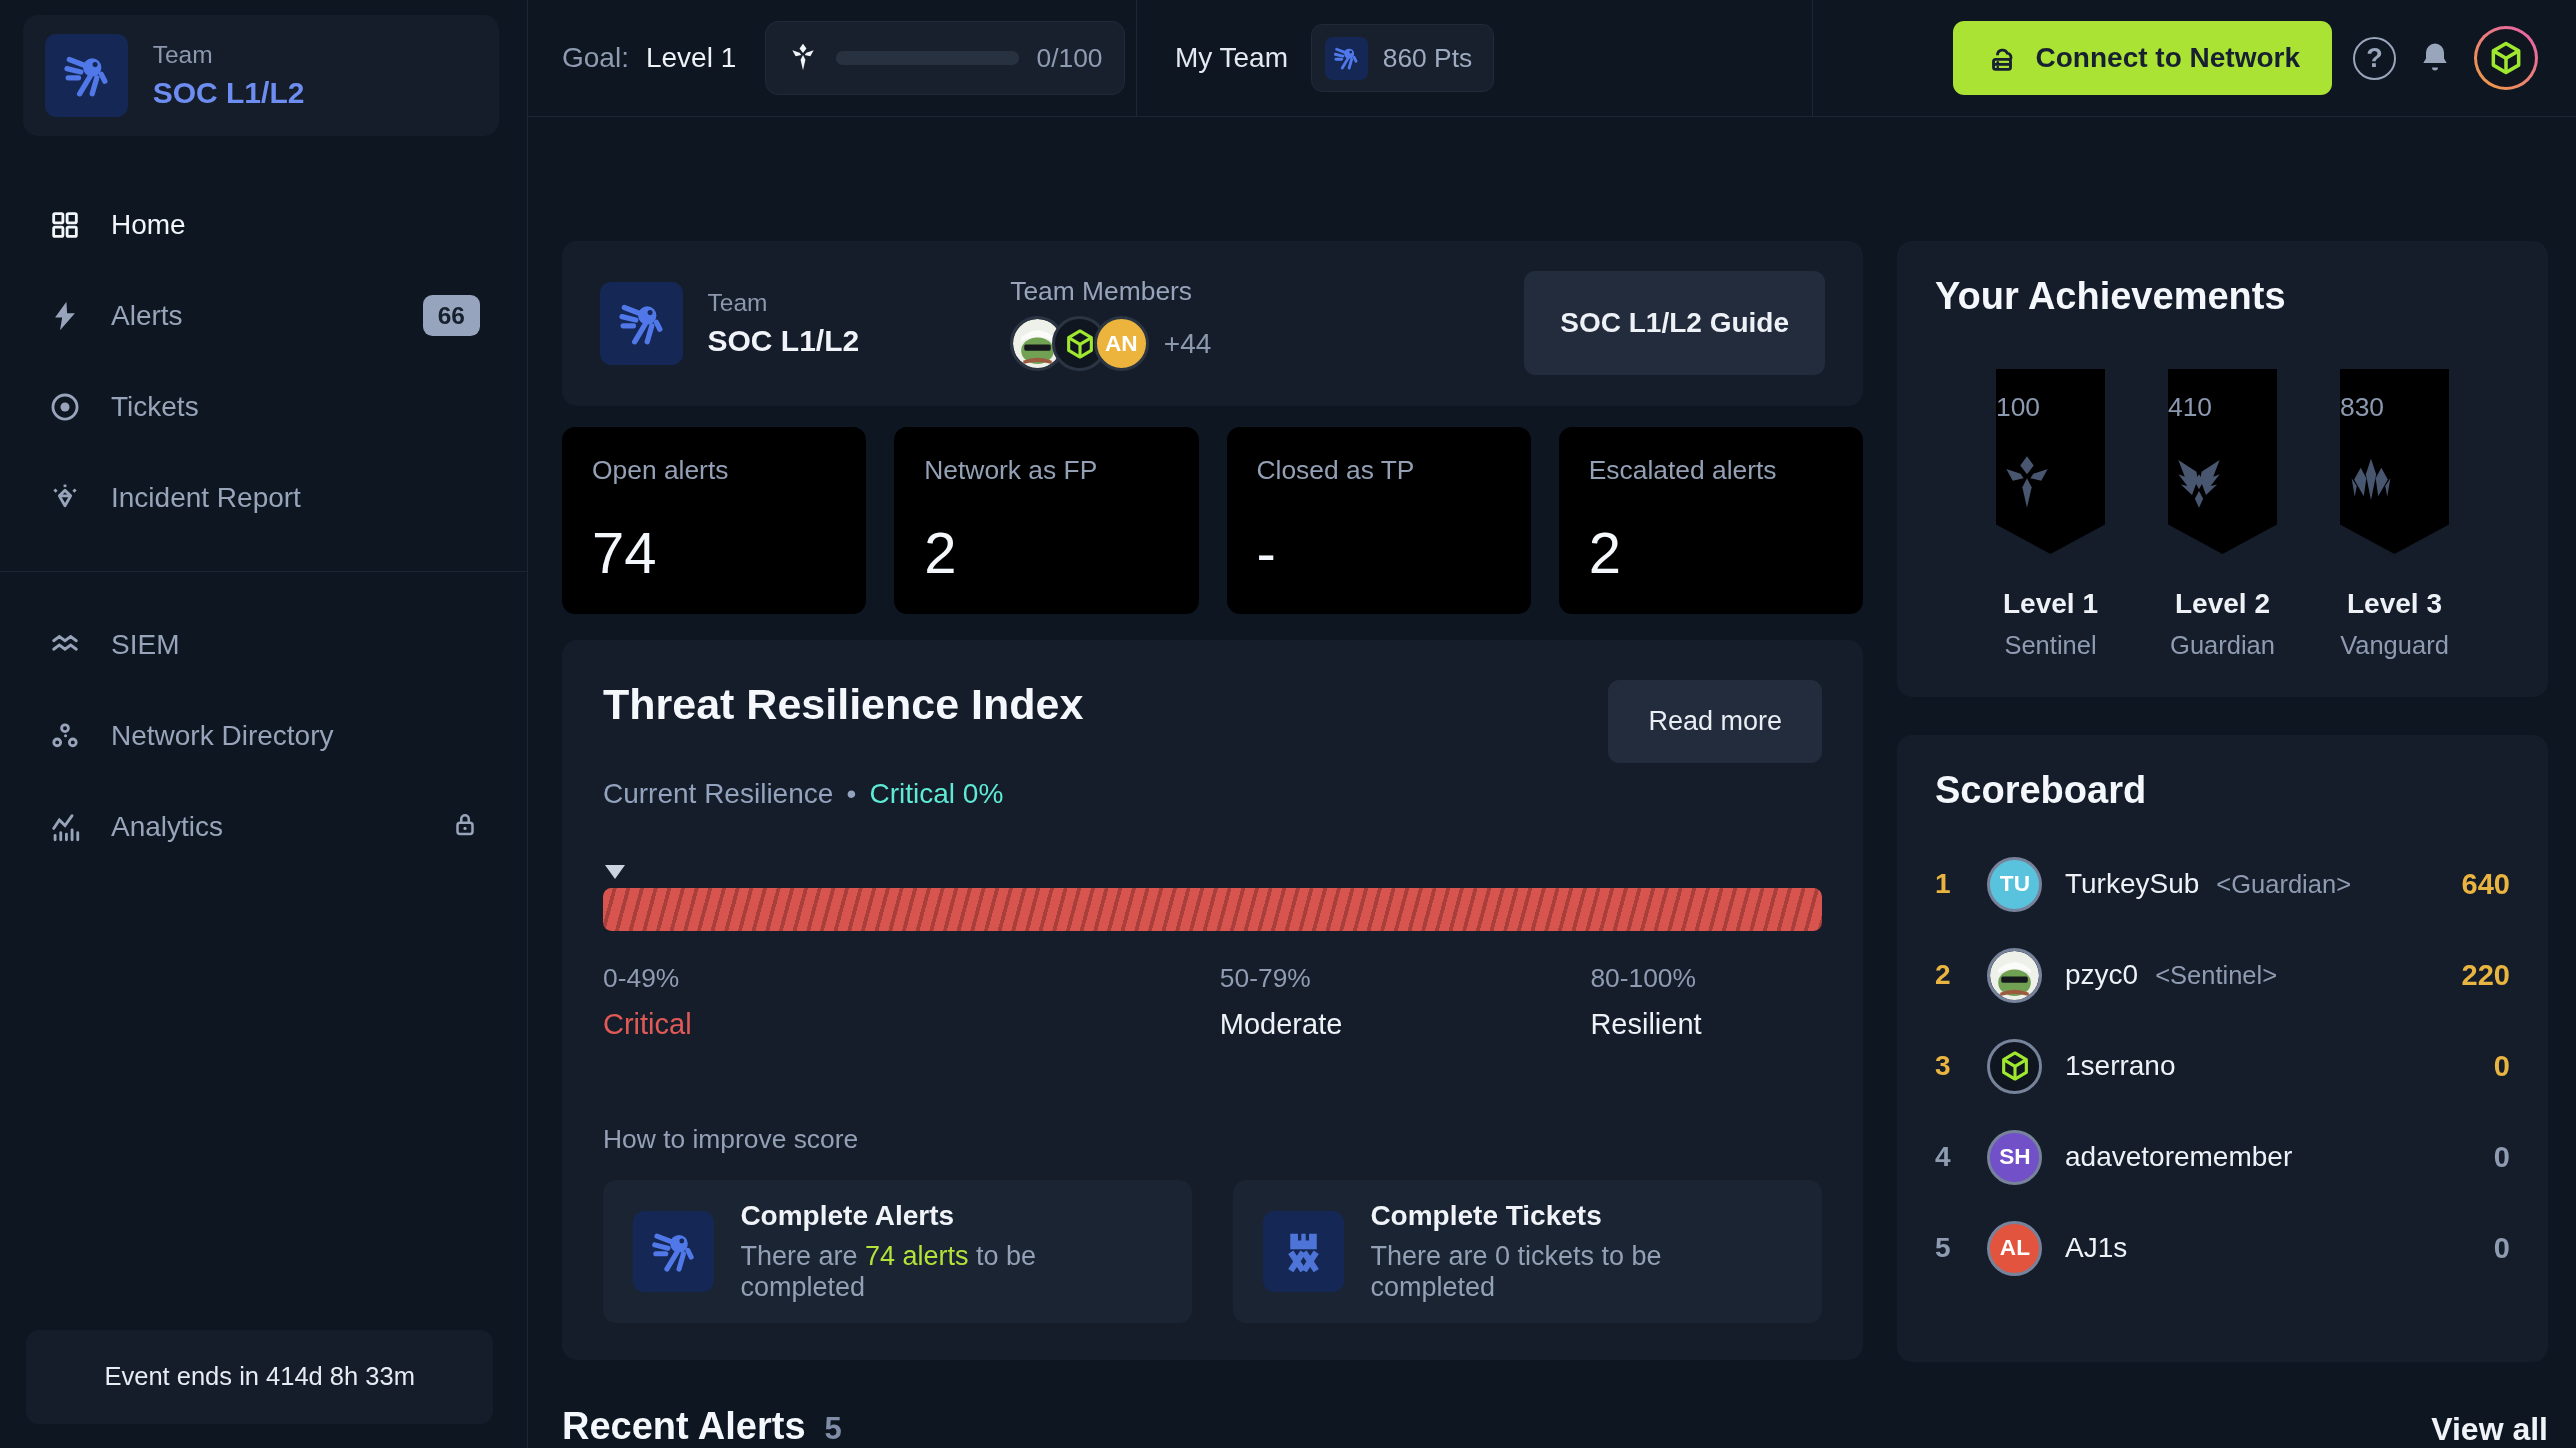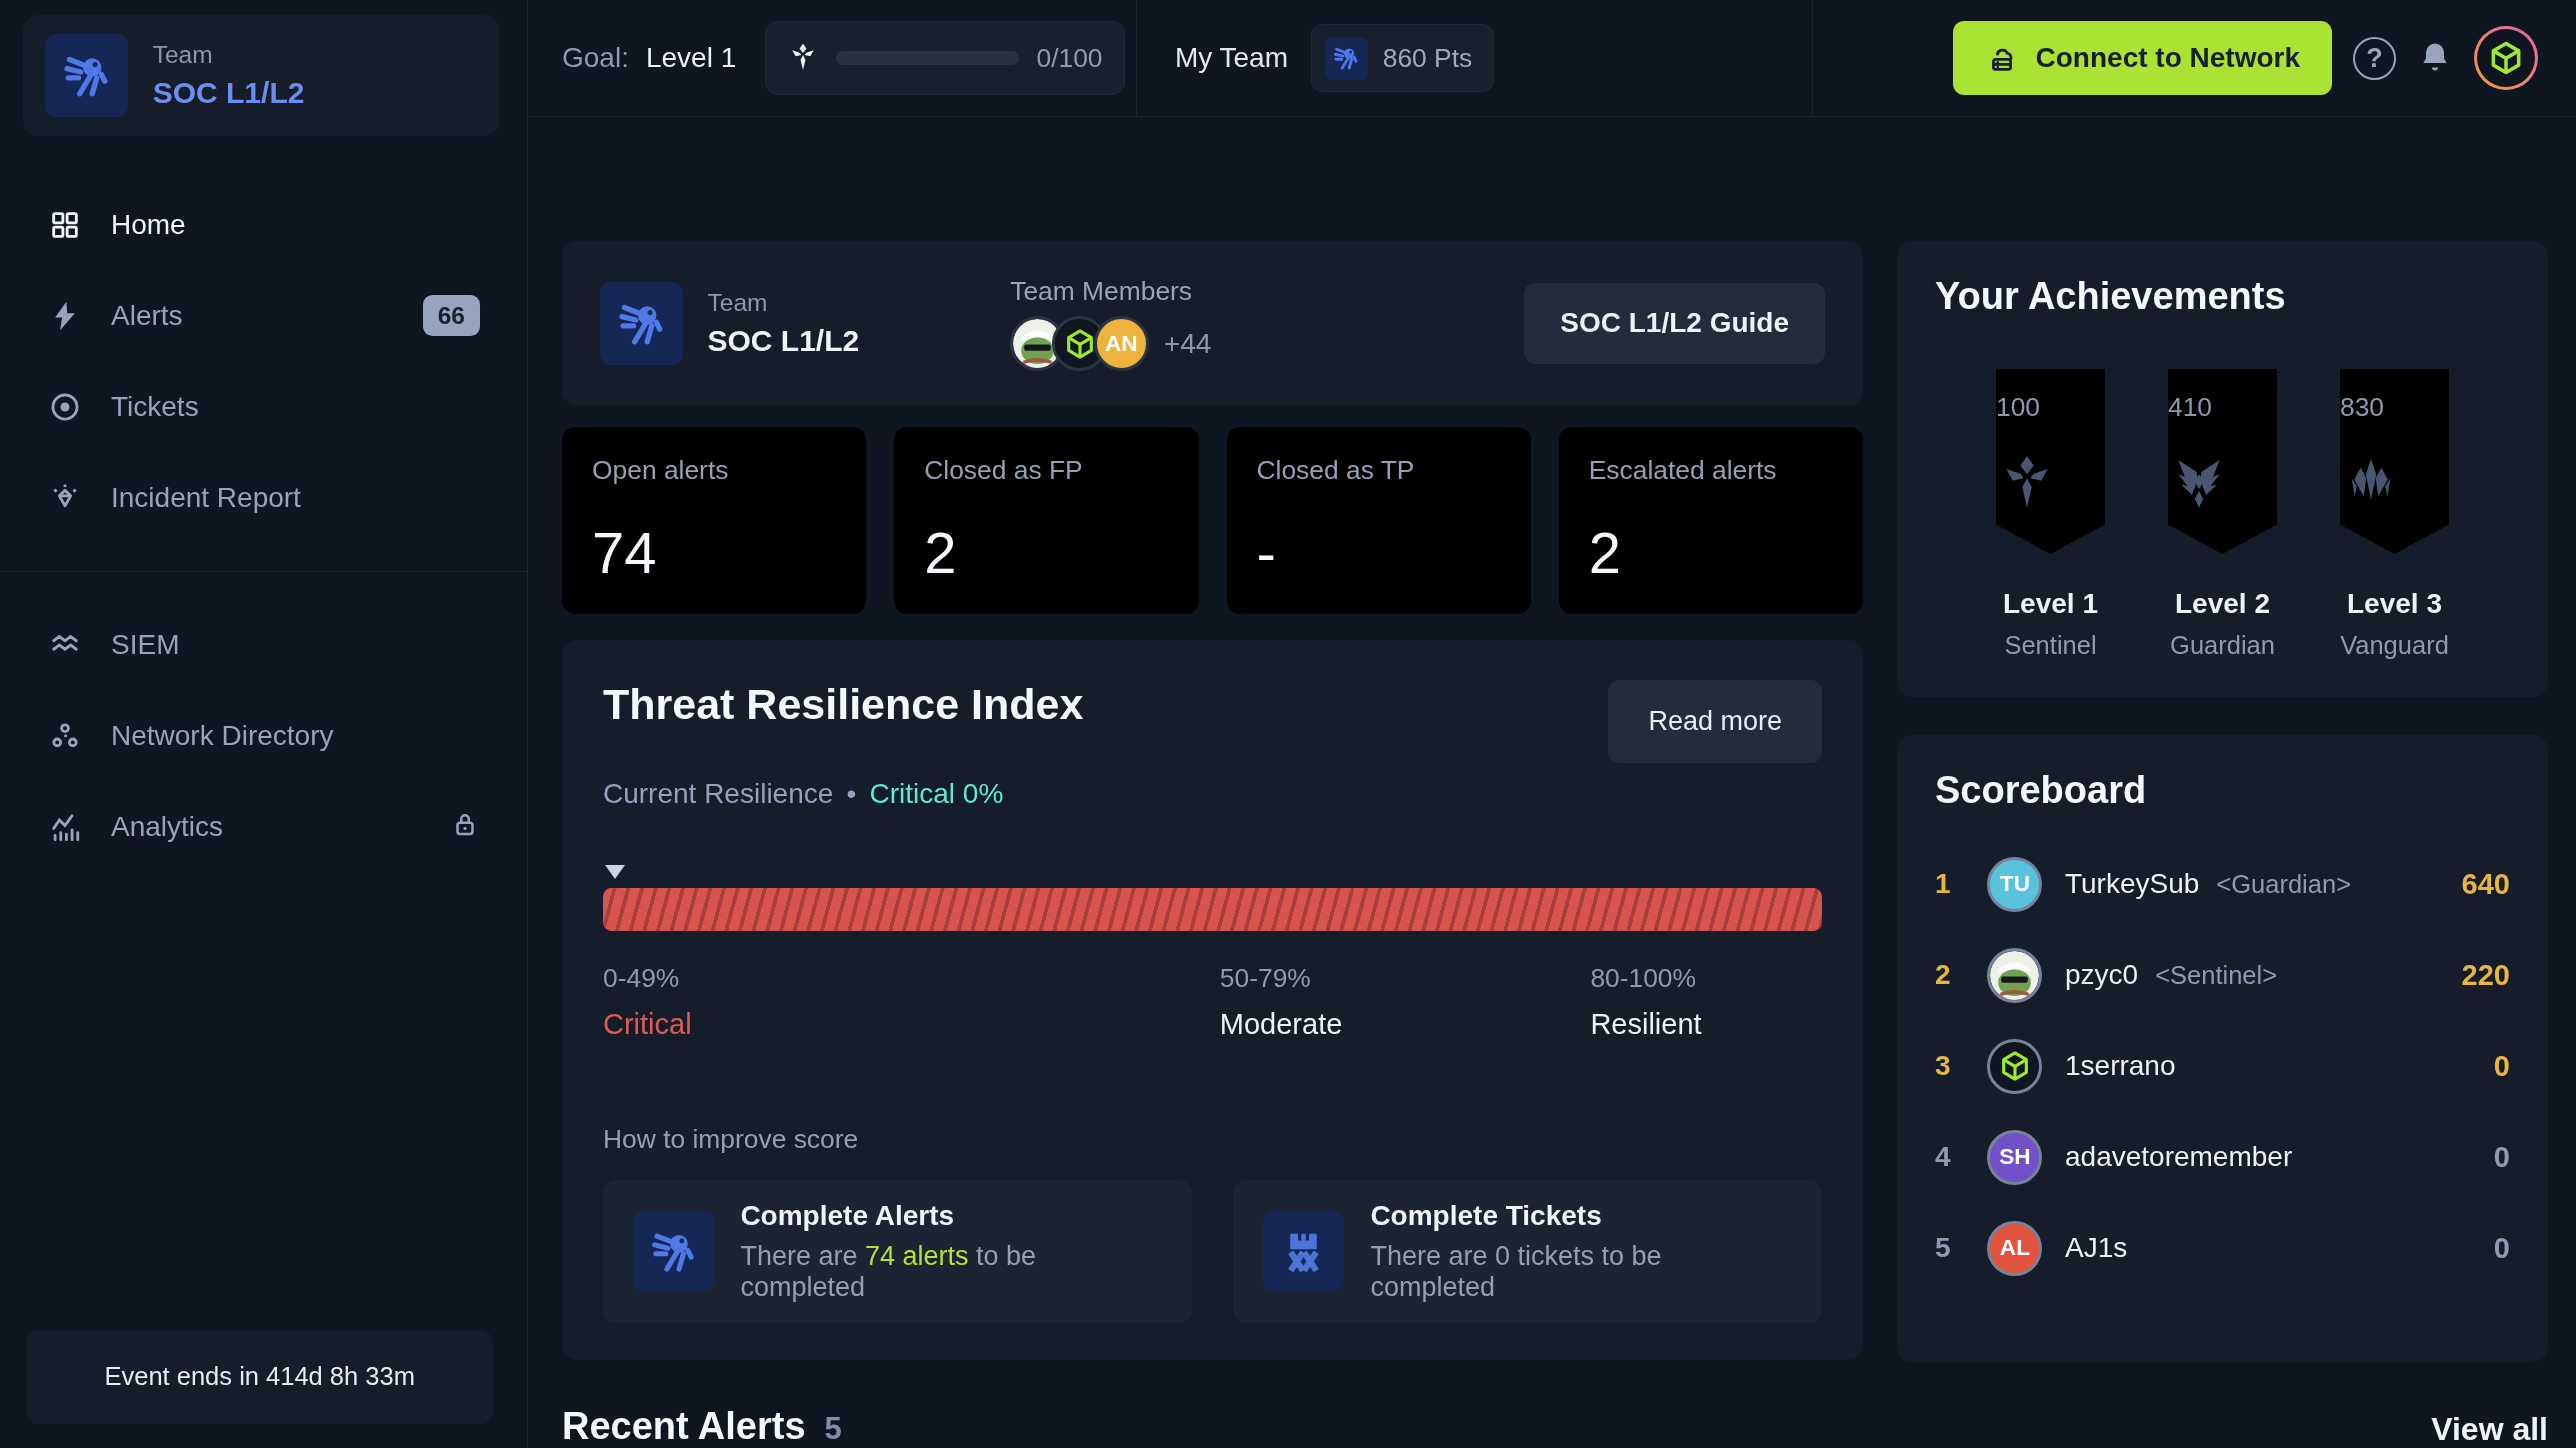--- a/index.html
+++ b/index.html
@@ -68,21 +68,21 @@
   .th-name { font-size:30px; font-weight:600; color:#f0f3f8; }
   .members { margin-left:151px; display:flex; flex-direction:column; gap:9.4px; }
   .members-label { font-size:26.4px; color:#97a4ba; }
   .members-row { display:flex; align-items:center; }
   .m-avatar { width:55px; height:55px; border-radius:50%; border:3.8px solid #2a3442; overflow:hidden; display:flex; align-items:center; justify-content:center; background:#10161f; }
   .m-avatar + .m-avatar { margin-left:-13.2px; }
   .m-avatar svg { width:100%; height:100%; }
   .m-avatar.cube svg { width:34px; height:34px; }
   .m-avatar.initials { font-size:22.6px; font-weight:700; color:#fff; }
   .members-more { margin-left:15px; font-size:28px; color:#8b98ad; }
-  .guide-btn { margin-left:auto; height:81px; border-radius:11.3px; background:#222c3c; display:flex; align-items:center; padding:0 36px; font-size:28px; font-weight:600; color:#eef2f7; cursor:pointer; }
+  .guide-btn { margin-left:auto; height:104px; border-radius:11.3px; background:#222c3c; display:flex; align-items:center; padding:0 36px; font-size:28px; font-weight:600; color:#eef2f7; cursor:pointer; }
 
   .stats-row { margin-top:21px; display:flex; gap:28px; }
   .stat-card { flex:1; height:187px; background:#000000; border-radius:13.2px; padding:28px 30px; display:flex; flex-direction:column; justify-content:space-between; }
   .stat-label { font-size:26.4px; color:#93a0b5; }
   .stat-value { font-size:58px; font-weight:500; color:#f4f7fb; }
 
   .tri-card { margin-top:26.4px; height:720px; padding:40px 41px; position:relative; }
   .tri-head { display:flex; align-items:flex-start; }
   .tri-title { font-size:43px; font-weight:600; color:#f4f7fb; }
   .read-more-btn { margin-left:auto; height:83px; border-radius:11.3px; background:#222c3c; display:flex; align-items:center; padding:0 40px; font-size:27px; color:#e9edf4; cursor:pointer; }
@@ -370,21 +370,21 @@
           </div>
           <button class="guide-btn" style="border:none">SOC L1/L2 Guide</button>
         </section>
 
         <div class="stats-row">
           <div class="stat-card">
             <span class="stat-label">Open alerts</span>
             <span class="stat-value">74</span>
           </div>
           <div class="stat-card">
-            <span class="stat-label">Closed as FP</span>
+            <span class="stat-label">Network as FP</span>
             <span class="stat-value">2</span>
           </div>
           <div class="stat-card">
             <span class="stat-label">Closed as TP</span>
             <span class="stat-value">-</span>
           </div>
           <div class="stat-card">
             <span class="stat-label">Escalated alerts</span>
             <span class="stat-value">2</span>
           </div>

